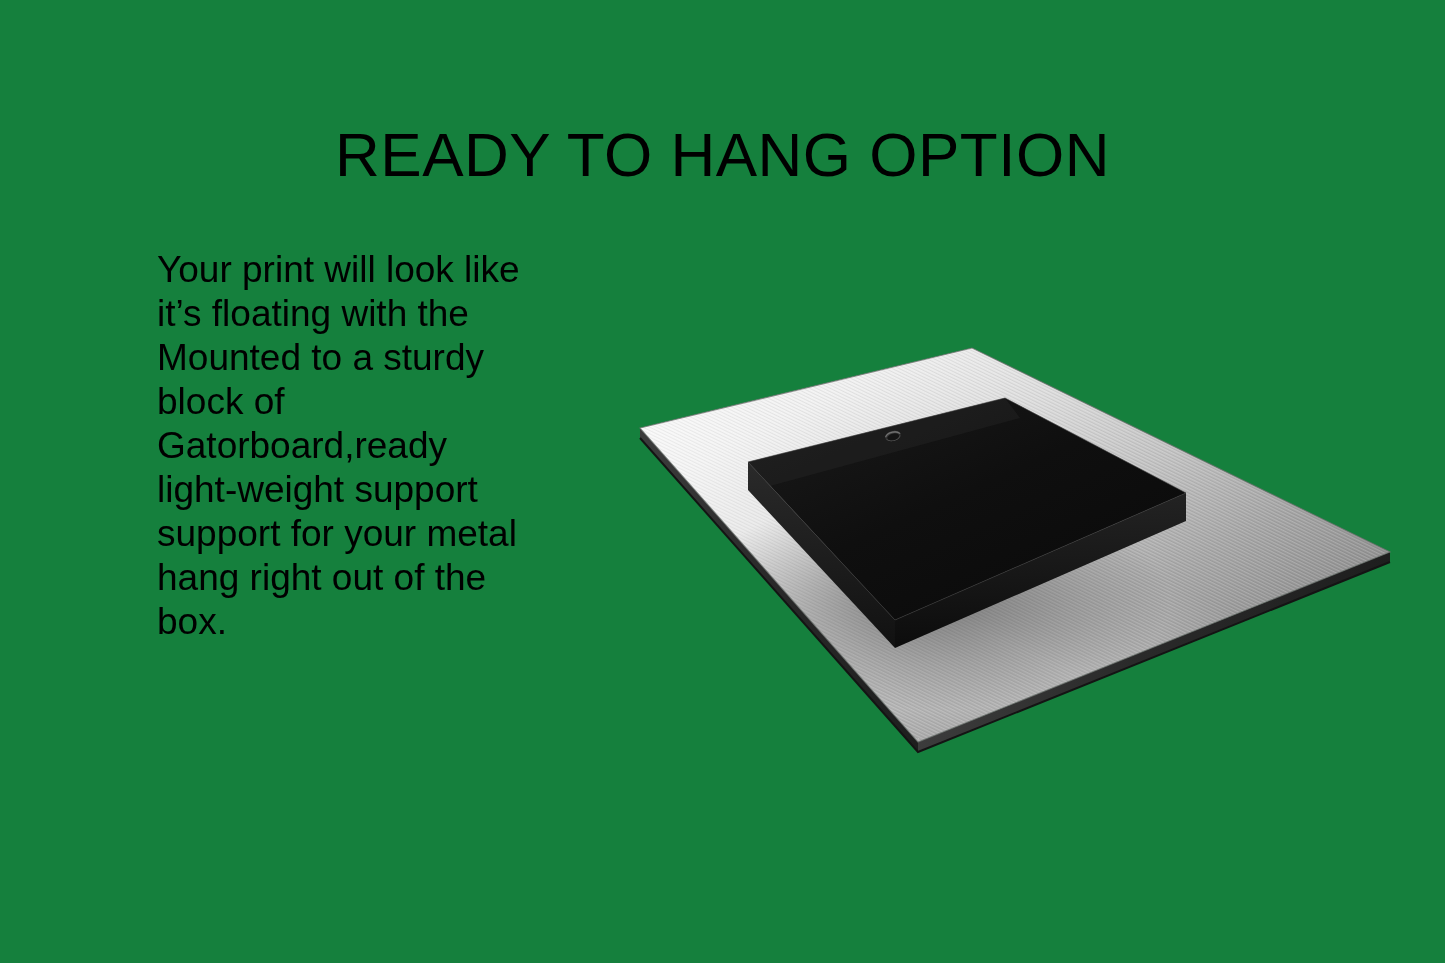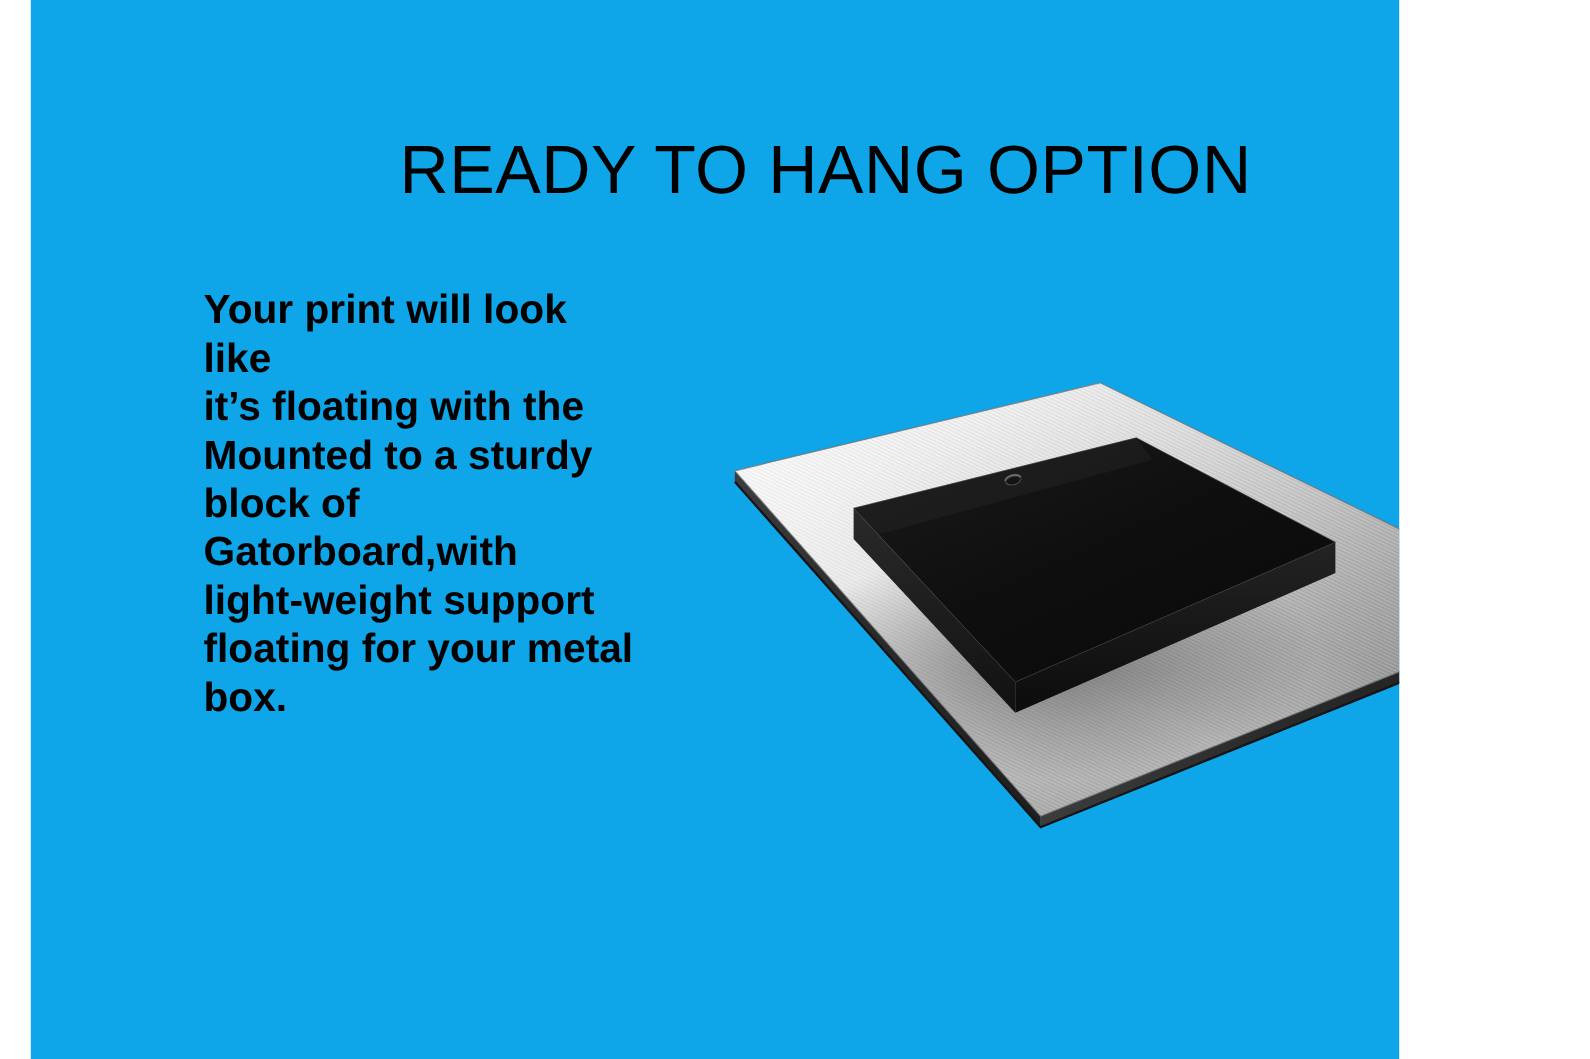--- a/index.html
+++ b/index.html
@@ -7,25 +7,24 @@
     margin: 0;
     padding: 0;
     background: #ffffff;
   }
   body {
     font-family: "Liberation Sans", sans-serif;
     -webkit-font-smoothing: antialiased;
   }
   #slide {
     position: relative;
-    width: 1244px;
+    width: 1445px;
     height: 963px;
-    background: #0ea5e9;
+    background: #15803d;
     overflow: hidden;
-    margin-left: 28px;
   }
 
   
   #slide-title {
     position: absolute;
     left: 0;
     top: 78px;
     width: 1445px;
     text-align: center;
     font-size: 62px;
@@ -33,25 +32,25 @@
     font-weight: 400;
     color: #000000;
     letter-spacing: 0.5px;
     white-space: nowrap;
   }
 
   
   #body-copy {
     position: absolute;
     left: 157px;
-    top: 260px;
+    top: 248px;
     width: 400px;
     font-size: 37px;
     line-height: 44px;
-    font-weight: 700;
+    font-weight: 400;
     color: #000000;
   }
   #body-copy p {
     margin: 0;
   }
 
   
   #product-figure {
     position: absolute;
     left: 600px;
@@ -69,23 +68,24 @@
 <body>
 
 <div id="slide">
 
   <h1 id="slide-title">READY TO HANG OPTION</h1>
 
   <div id="body-copy">
     <p>Your print will look like</p>
     <p>it’s floating with the</p>
     <p>Mounted to a sturdy</p>
-    <p>block of Gatorboard,with</p>
+    <p>block of Gatorboard,ready</p>
     <p>light-weight support</p>
-    <p>floating for your metal</p>
+    <p>support for your metal</p>
+    <p>hang right out of the</p>
     <p>box.</p>
   </div>
 
   <div id="product-figure">
     <svg viewBox="0 0 830 500" xmlns="http://www.w3.org/2000/svg">
       <defs>
 
         <linearGradient id="metalTop" x1="0.06" y1="0.04" x2="0.92" y2="0.86">
           <stop offset="0%" stop-color="#fbfbfb"></stop>
           <stop offset="16%" stop-color="#f1f1f1"></stop>

